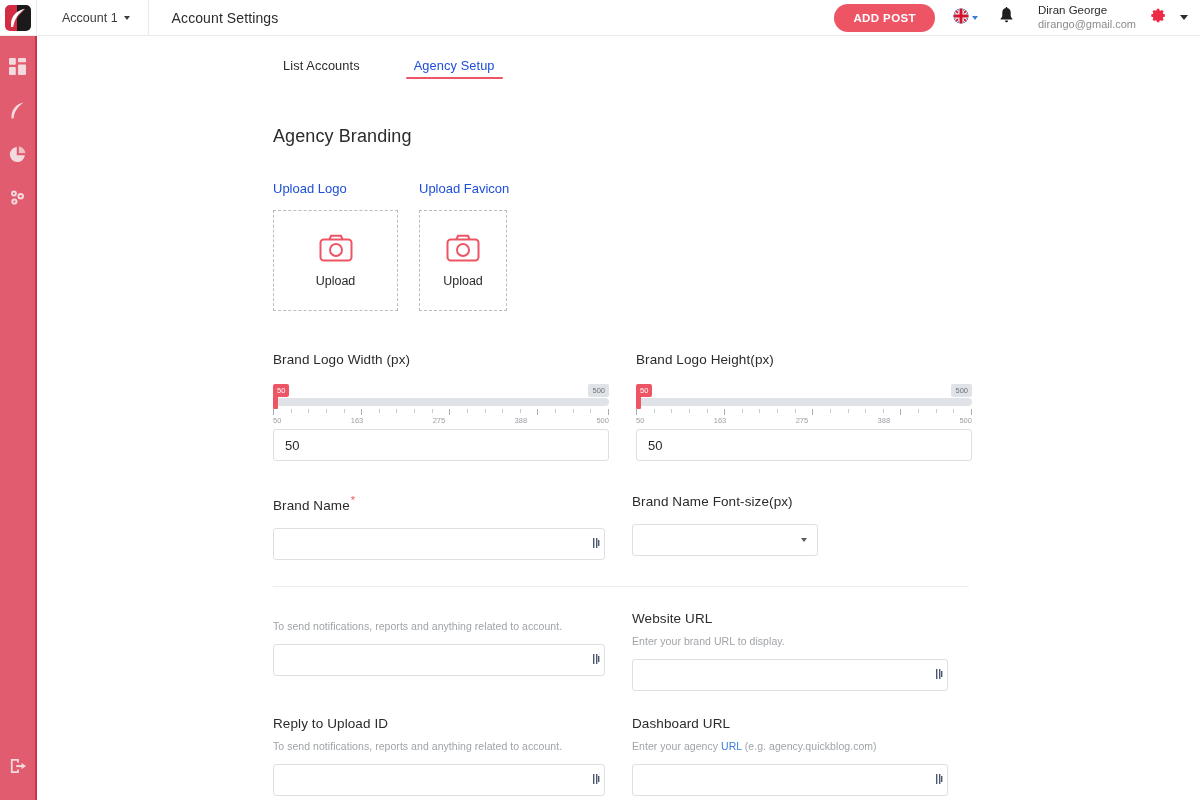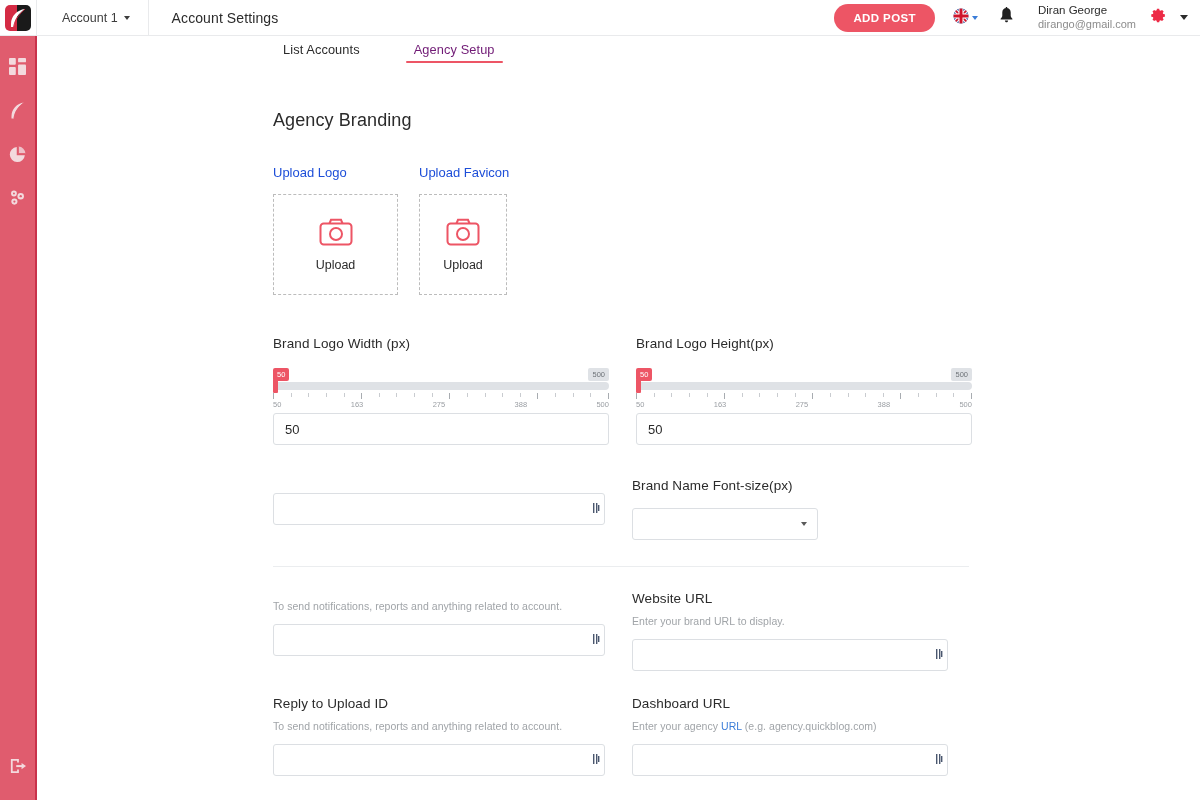--- a/index.html
+++ b/index.html
@@ -83,31 +83,31 @@
     z-index: 15;
   }
   .side-item {
     width: 37px; height: 44px; display: flex; align-items: center; justify-content: center;
     cursor: pointer;
   }
   .side-spacer { flex: 1; }
 
   
   .content {
-    position: absolute; top: 20px; left: 37px; width: 1163px; height: 764px;
+    position: absolute; top: 36px; left: 37px; width: 1163px; height: 764px;
     background: #fff; overflow: hidden;
   }
   .tabs {
     display: flex; gap: 0; padding: 16px 0 0 236px;
   }
   .tab {
     font-size: 12.8px; padding: 6px 10px 12px 10px; cursor: pointer;
     color: #2b2b2b; position: relative; letter-spacing: .1px;
   }
-  .tab.active { color: #701a75; }
+  .tab.active { color: #1d4ed8; }
   .tab.active::after {
     content: ""; position: absolute; left: 2px; right: 2px; bottom: 6px;
     height: 2.5px; background: #ed5565; border-radius: 2px;
   }
   .tab-gap { width: 34px; }
 
   .form-area { padding: 0 0 0 236px; }
   h1.section-title {
     font-size: 18px; font-weight: normal; color: #2b2b2b;
     margin: 41px 0 0 0; letter-spacing: .1px;
@@ -444,20 +444,23 @@
               <span>388</span>
               <span>500</span>
             </div>
           </div>
           <input class="num-input" value="50" style="">
         </div>
       </div>
 
       <div class="two-col" style="margin-top:33px">
         <div style="width:332px">
+          <div class="field-label">
+            <span>Brand Name</span><span class="req">*</span>
+          </div>
           <div class="input-holder" style="margin-top:15px">
             <input class="text-input" value="" style="">
             <span class="resize-grip">
               <svg width="7" height="12" viewBox="0 0 7 12">
                   <rect x="0" y="1" width="1.4" height="10" fill="#2b3a55"></rect>
                   <rect x="3" y="1" width="1.4" height="10" fill="#2b3a55"></rect>
                   <rect x="5" y="3" width="1.4" height="6" fill="#2b3a55"></rect>
                 </svg>
             </span>
           </div>

